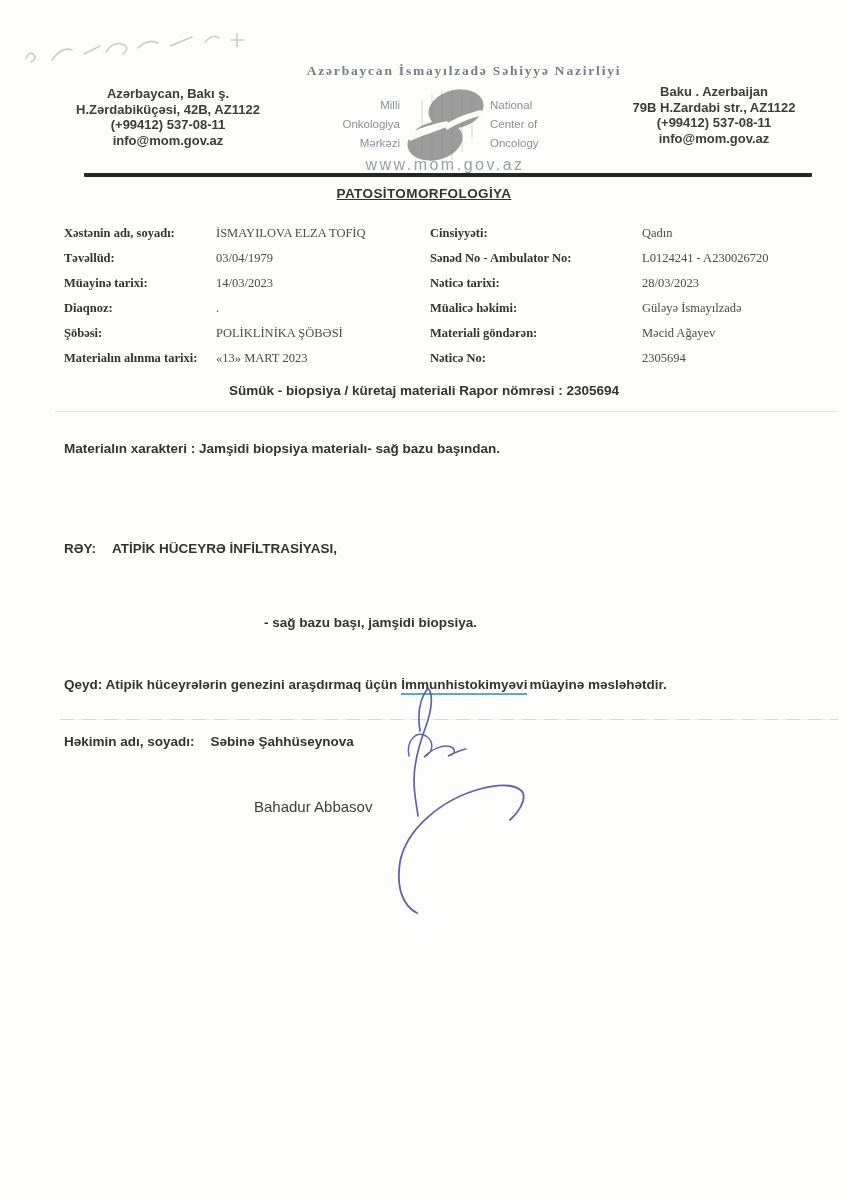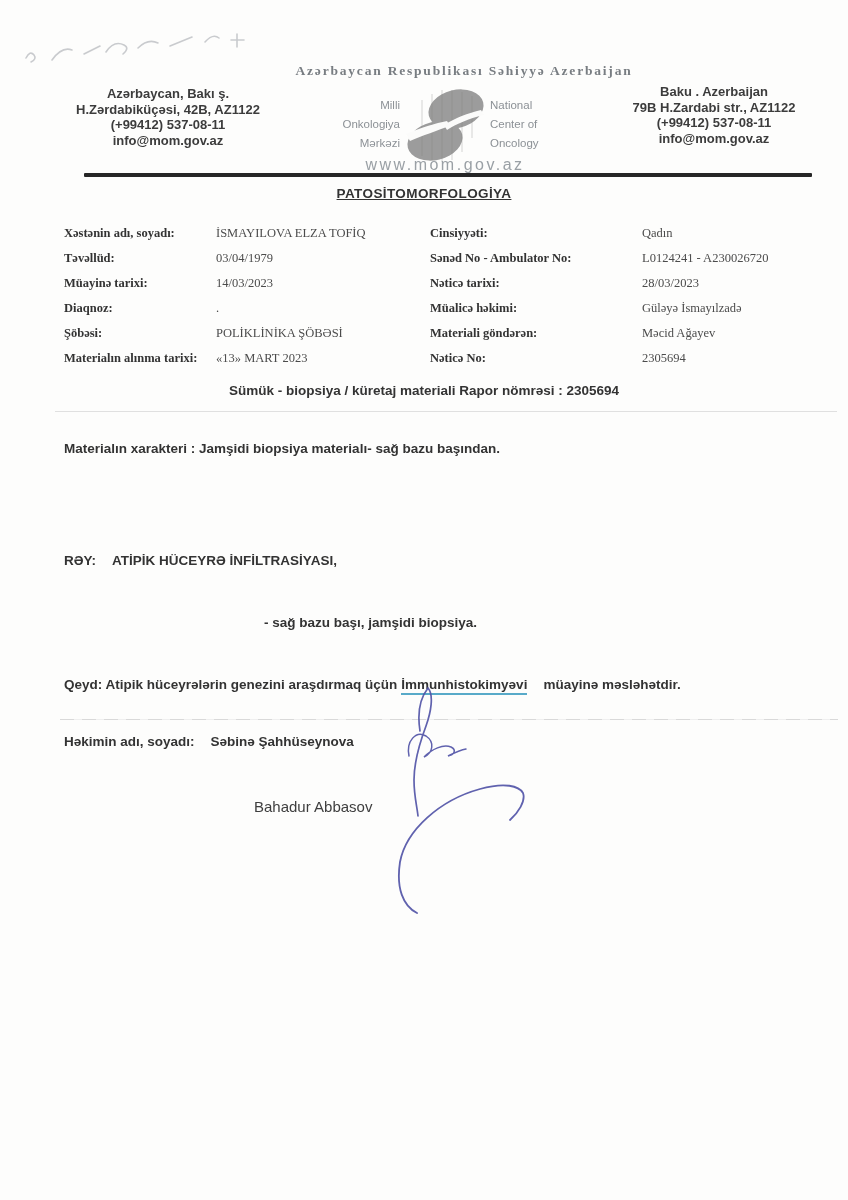--- a/index.html
+++ b/index.html
@@ -35,26 +35,26 @@
   .val{color:#4b4b4b;}
   
   .center-bold{left:0;right:0;text-align:center;font-weight:bold;font-size:13.5px;color:#333;}
   .heading{top:383px;}
   .faint{height:1px;background:#e0e0e0;}
   .faint1{top:411px;left:55px;width:782px;}
   .faint2{top:719px;left:60px;width:778px;background:repeating-linear-gradient(90deg,#d9d9d9 0 14px,#efefef 14px 22px);}
   .para{font-weight:bold;font-size:13.5px;color:#333;}
   .material{top:441px;left:64px;}
   .macro{top:478px;left:64px;width:726px;line-height:30px;}
-  .ray{top:553px;left:64px;}
+  .ray{top:541px;left:64px;}
   .ray .gap{margin-right:16px;}
   .ray-sub{top:615px;left:264px;}
   .note{top:677px;left:64px;}
   .note .pre{margin-right:4px;}
-  .note .hl{border-bottom:2px solid #58aac9;padding-bottom:1px;margin-right:16px;}
+  .note .hl{border-bottom:2px solid #58aac9;padding-bottom:1px;margin-right:2px;}
   .doctor{top:734px;left:64px;}
   .doctor .gap{margin-right:16px;}
   .doctor2{top:798px;left:254px;font-size:15px;color:#3e3e3e;font-weight:normal;}
   .overlay{top:0;left:0;pointer-events:none;}
 </style>
 </head>
 <body>
 
 <div class="page">
 
@@ -64,21 +64,21 @@
       <path d="M52,60 q10,-14 20,-10"></path>
       <path d="M84,54 l16,-8"></path>
       <path d="M106,52 q8,-12 18,-7 q6,3 -1,9"></path>
       <path d="M138,48 q10,-10 20,-5"></path>
       <path d="M170,46 l22,-9"></path>
       <path d="M205,42 q8,-9 14,-4"></path>
       <path d="M231,40 h13 M237,34 v13"></path>
     </g>
   </svg>
 
-  <div class="abs ministry">Azərbaycan Respublikası Səhiyyə Azerbaijan</div>
+  <div class="abs ministry">Azərbaycan İsmayılzadə Səhiyyə Nazirliyi</div>
 
   <div class="abs addr addr-left">
     <div>Azərbaycan, Bakı ş.</div>
     <div>H.Zərdabiküçəsi, 42B, AZ1122</div>
     <div>(+99412) 537-08-11</div>
     <div>info@mom.gov.az</div>
   </div>
 
   <div class="abs addr addr-right">
     <div>Baku . Azerbaijan</div>

